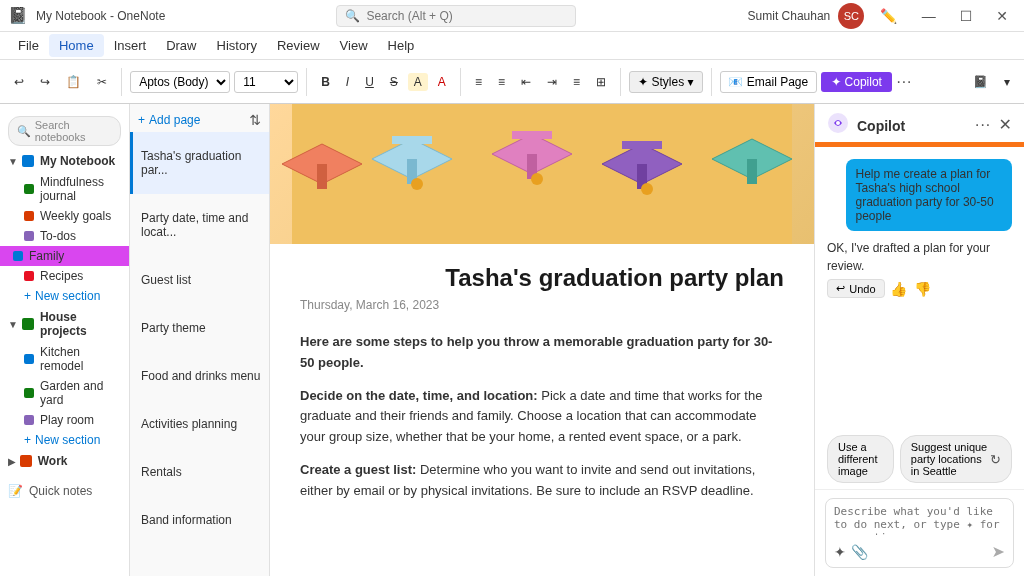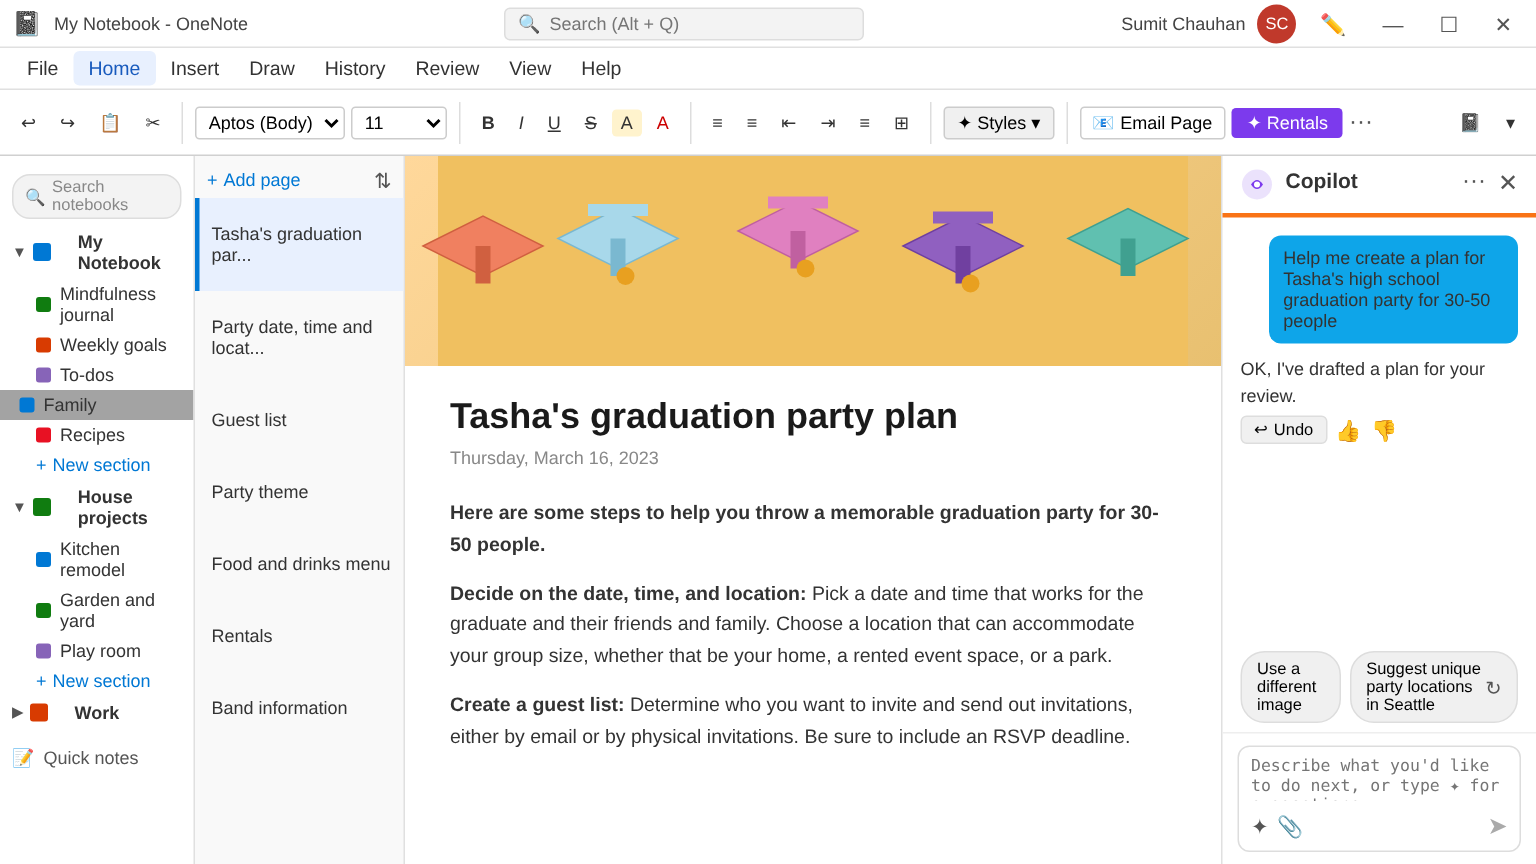--- a/index.html
+++ b/index.html
@@ -50,23 +50,23 @@
     .main-layout { display: flex; height: calc(576px - 32px - 28px - 44px); }
 
     
     .notebooks-sidebar {
       width: 130px; background: #fff; border-right: 1px solid #e0e0e0;
       padding: 8px 0; overflow-y: auto; flex-shrink: 0;
     }
     .notebook-header { display: flex; align-items: center; padding: 4px 8px; cursor: pointer; border-radius: 4px; }
     .notebook-expand { font-size: 10px; margin-right: 4px; color: #555; }
     .notebook-icon { width: 12px; height: 12px; border-radius: 2px; margin-right: 6px; flex-shrink: 0; }
-    .notebook-name { font-size: 12px; color: #333; font-weight: 600; margin-left: 12px; }
+    .notebook-name { font-size: 12px; color: #333; font-weight: 600; }
     .section-item { padding: 3px 8px 3px 24px; font-size: 12px; color: #333; cursor: pointer; display: flex; align-items: center; gap: 6px; }
-    .section-item.active { background: #a3a3a3; padding-left: 13px; }
+    .section-item.active { background: #d946ef; padding-left: 13px; }
     .section-dot { width: 10px; height: 10px; border-radius: 2px; flex-shrink: 0; }
     .new-section { padding: 3px 8px 3px 24px; font-size: 12px; color: #0078d4; cursor: pointer; display: flex; align-items: center; gap: 4px; }
     .quick-notes { padding: 4px 8px; font-size: 12px; color: #555; cursor: pointer; display: flex; align-items: center; gap: 6px; margin-top: 8px; }
     .search-notebooks { padding: 4px 8px; display: flex; align-items: center; }
     .nb-search-box { display: flex; align-items: center; background: #f3f3f3; border: 1px solid #ddd; border-radius: 12px; padding: 2px 8px; width: 100%; gap: 4px; font-size: 11px; color: #888; }
 
     
     .pages-sidebar {
       width: 140px; background: #f9f9f9; border-right: 1px solid #e0e0e0;
       padding: 4px 0; overflow-y: auto; flex-shrink: 0;
@@ -74,31 +74,31 @@
     .pages-header { display: flex; align-items: center; justify-content: space-between; padding: 4px 8px; }
     .add-page-btn { display: flex; align-items: center; gap: 4px; font-size: 12px; color: #0078d4; cursor: pointer; }
     .sort-btn { font-size: 14px; color: #555; cursor: pointer; background: none; border: none; }
     .page-item { padding: 17px 8px; font-size: 12px; color: #333; cursor: pointer; border-left: 3px solid transparent; }
     .page-item.active { background: #e8f0fe; border-left-color: #0078d4; font-weight: 500; }
 
     
     .main-content { flex: 1; background: #fff; overflow-y: auto; padding: 0; position: relative; }
     .page-header-img { width: 100%; height: 140px; object-fit: cover; background: linear-gradient(135deg, #f8d7a0 0%, #e8c57a 100%); position: relative; overflow: hidden; }
     .page-content { padding: 20px 30px; }
-    .page-title { font-size: 24px; font-weight: 600; color: #1a1a1a; margin-bottom: 6px; }
+    .page-title { font-size: 24px; font-weight: 600; color: #1a1a1a; margin-bottom: 6px; text-align: right; }
     .page-date { font-size: 12px; color: #888; margin-bottom: 20px; }
     .page-body { font-size: 13px; line-height: 1.6; color: #333; }
     .page-body p { margin-bottom: 12px; }
 
     
     .copilot-panel {
       width: 210px; background: #fff; border-left: 1px solid #e0e0e0;
       display: flex; flex-direction: column; flex-shrink: 0;
     }
-    .copilot-header { display: flex; align-items: flex-start; padding: 8px 12px; border-bottom: 3px solid #f97316; gap: 8px; }
+    .copilot-header { display: flex; align-items: flex-end; padding: 8px 12px; border-bottom: 5px solid #f97316; gap: 8px; }
     .copilot-title { font-size: 14px; font-weight: 600; color: #333; flex: 1; }
     .copilot-more { background: none; border: none; font-size: 16px; cursor: pointer; color: #555; }
     .copilot-close { background: none; border: none; font-size: 16px; cursor: pointer; color: #555; }
     .copilot-messages { flex: 1; padding: 12px; overflow-y: auto; display: flex; flex-direction: column; gap: 8px; }
     .msg-user { background: #0ea5e9; border-radius: 8px; padding: 8px 10px; font-size: 12px; color: #333; align-self: flex-end; max-width: 90%; }
     .msg-ai { font-size: 12px; color: #333; line-height: 1.5; }
     .undo-area { display: flex; align-items: center; gap: 6px; margin-top: 4px; }
     .undo-btn { background: #f0f0f0; border: 1px solid #ddd; border-radius: 4px; padding: 2px 8px; font-size: 11px; cursor: pointer; display: flex; align-items: center; gap: 4px; }
     .thumb-btn { background: none; border: none; cursor: pointer; font-size: 14px; color: #777; }
     .copilot-actions { padding: 6px 12px; display: flex; flex-direction: row; gap: 6px; }
@@ -180,21 +180,21 @@
   <button class="ribbon-btn">≡</button>
   <button class="ribbon-btn">≡</button>
   <button class="ribbon-btn">⇤</button>
   <button class="ribbon-btn">⇥</button>
   <button class="ribbon-btn">≡</button>
   <button class="ribbon-btn">⊞</button>
   <div class="ribbon-separator"></div>
   <button class="styles-btn">✦ Styles ▾</button>
   <div class="ribbon-separator"></div>
   <button class="email-page-btn">📧 Email Page</button>
-  <button class="copilot-btn">✦ Rentals</button>
+  <button class="copilot-btn">✦ Copilot</button>
   <button class="more-btn">···</button>
   <div style="margin-left:auto; display:flex; gap:4px;">
     <button class="ribbon-btn">📓</button>
     <button class="ribbon-btn">▾</button>
   </div>
 </div>
 
 <div class="main-layout">
 
   <div class="notebooks-sidebar">
@@ -275,20 +275,21 @@
         <span>+</span>
         <span>Add page</span>
       </div>
       <button class="sort-btn">⇅</button>
     </div>
     <div class="page-item active">Tasha's graduation par...</div>
     <div class="page-item">Party date, time and locat...</div>
     <div class="page-item">Guest list</div>
     <div class="page-item">Party theme</div>
     <div class="page-item">Food and drinks menu</div>
+    <div class="page-item">Activities planning</div>
     <div class="page-item">Rentals</div>
     <div class="page-item">Band information</div>
   </div>
 
   <div class="main-content">
 
     <div class="page-header-img grad-bg">
       <svg width="100%" height="140" viewBox="0 0 500 140">
         <rect width="500" height="140" fill="#f0c060"></rect>
 

